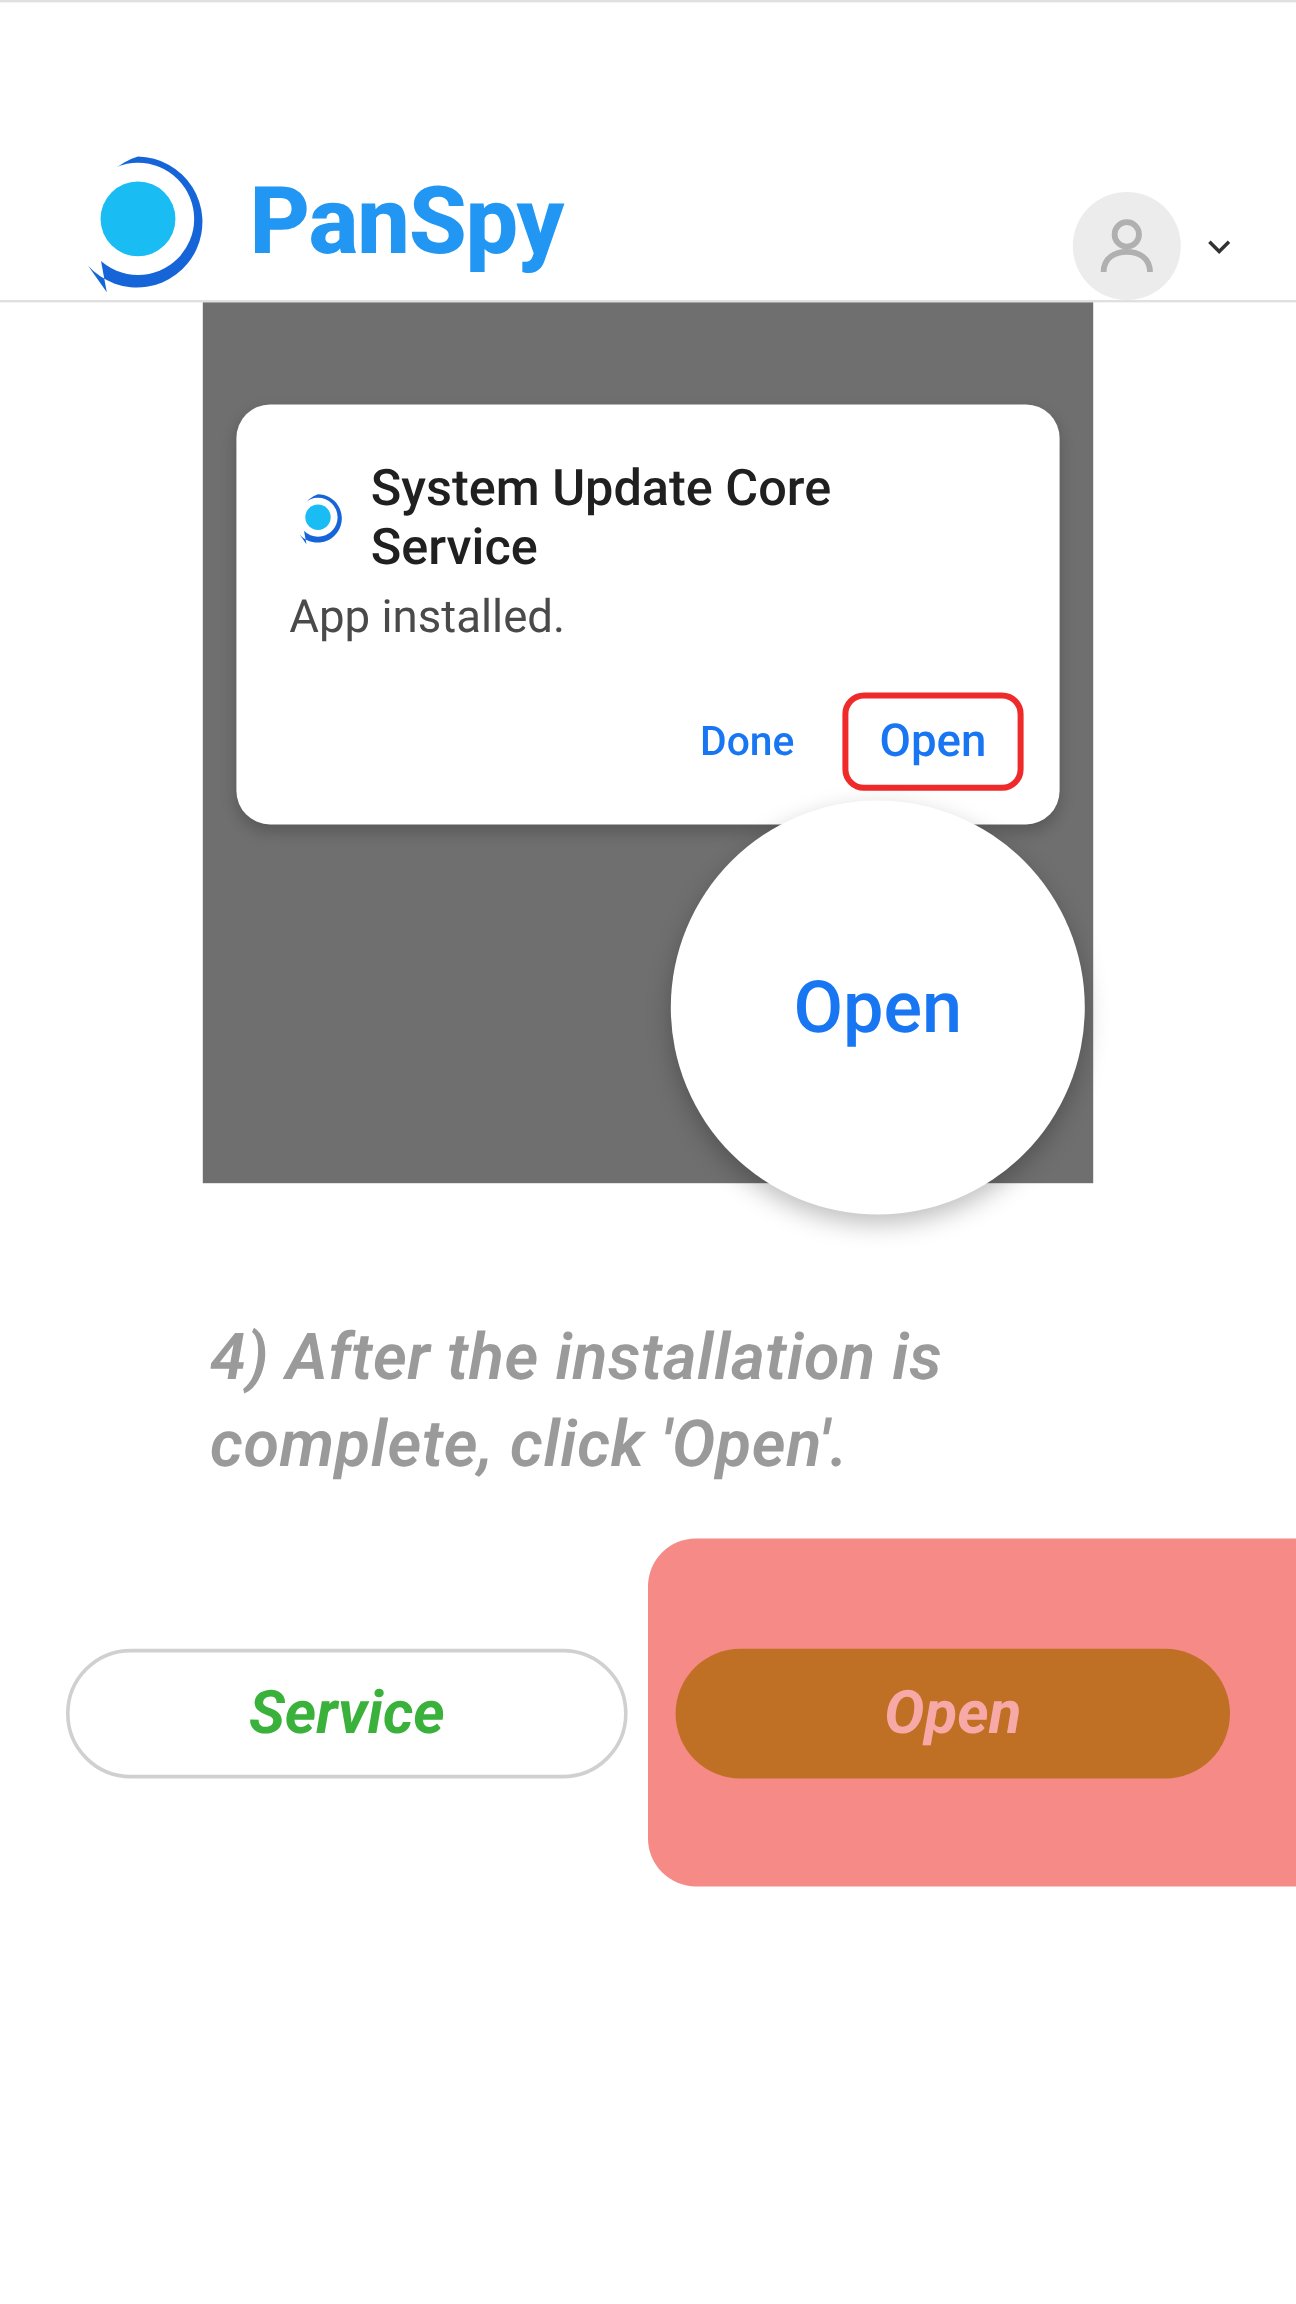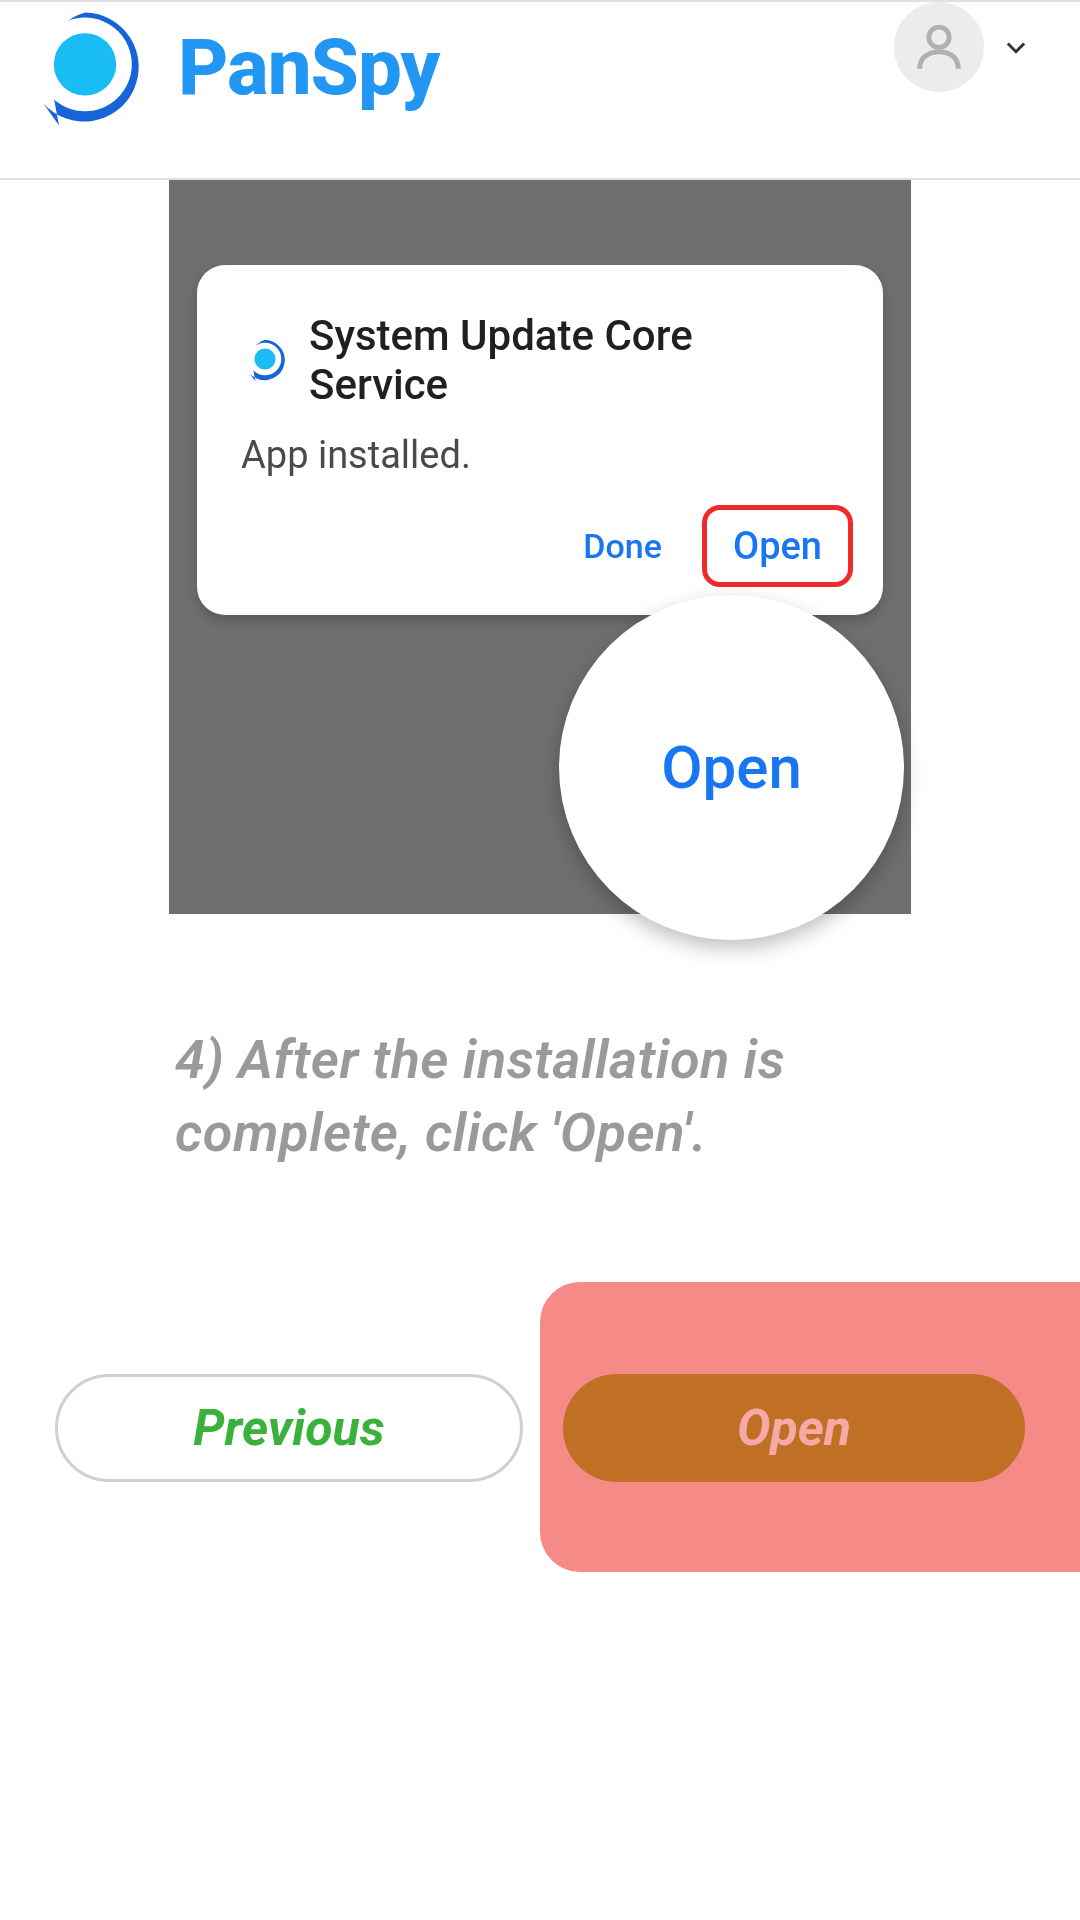--- a/index.html
+++ b/index.html
@@ -10,27 +10,27 @@
     body {
       width: 1080px;
       height: 1920px;
       font-family: -apple-system, BlinkMacSystemFont, "Segoe UI", Roboto, Helvetica, Arial, sans-serif;
       background: #fff;
       overflow: hidden;
       position: relative;
     }
     .header {
       width: 100%;
-      height: 180px;
+      height: 252px;
       border-top: 2px solid #e0e0e0;
       border-bottom: 2px solid #e0e0e0;
       display: flex;
-      align-items: flex-start;
+      align-items: flex-end;
       justify-content: space-between;
-      padding: 0 50px 0 20px;
+      padding: 0 50px 0 50px;
       background: #fff;
     }
     .logo-wrap {
       display: flex;
       align-items: center;
       gap: 28px;
     }
     .logo-icon {
       width: 130px;
       height: 130px;
@@ -90,21 +90,21 @@
     .small-logo {
       width: 48px;
       height: 48px;
     }
     .install-title {
       font-size: 42px;
       font-weight: 500;
       color: #202020;
     }
     .install-subtitle {
-      margin-top: 24px;
+      margin-top: 12px;
       font-size: 38px;
       color: #4a4a4a;
     }
     .install-buttons {
       position: absolute;
       bottom: 28px;
       right: 30px;
       display: flex;
       align-items: center;
       gap: 22px;
@@ -249,16 +249,16 @@
       <div class="zoom-text">Open</div>
     </div>
   </div>
 
   <div class="instruction">4) After the installation is complete, click 'Open'.</div>
 </div>
 
 <div class="nav-area">
   <div class="highlight-box"></div>
   <div class="nav-row">
-    <div class="nav-btn prev-btn">Previous</div>
+    <div class="nav-btn prev-btn">Service</div>
     <div class="nav-btn next-btn">Open</div>
   </div>
 </div>
 
 </body></html>

